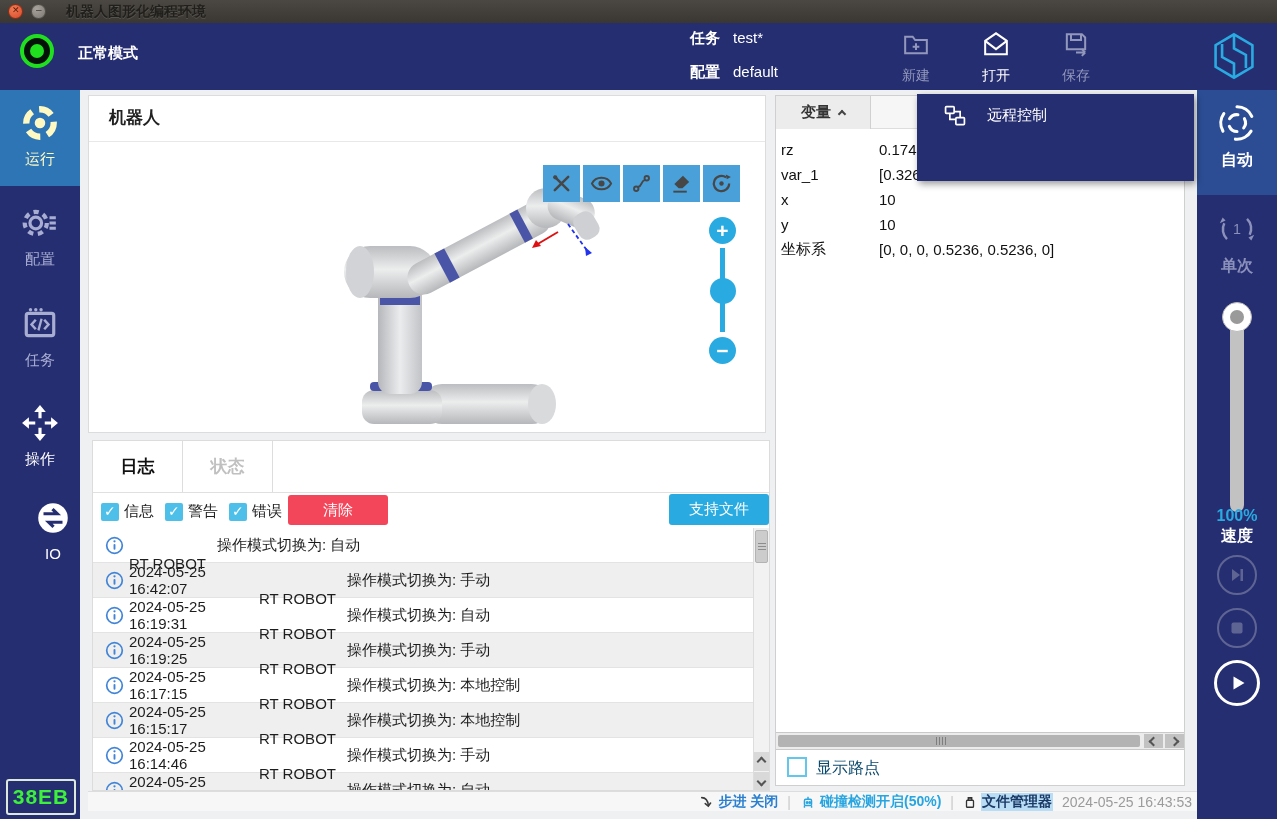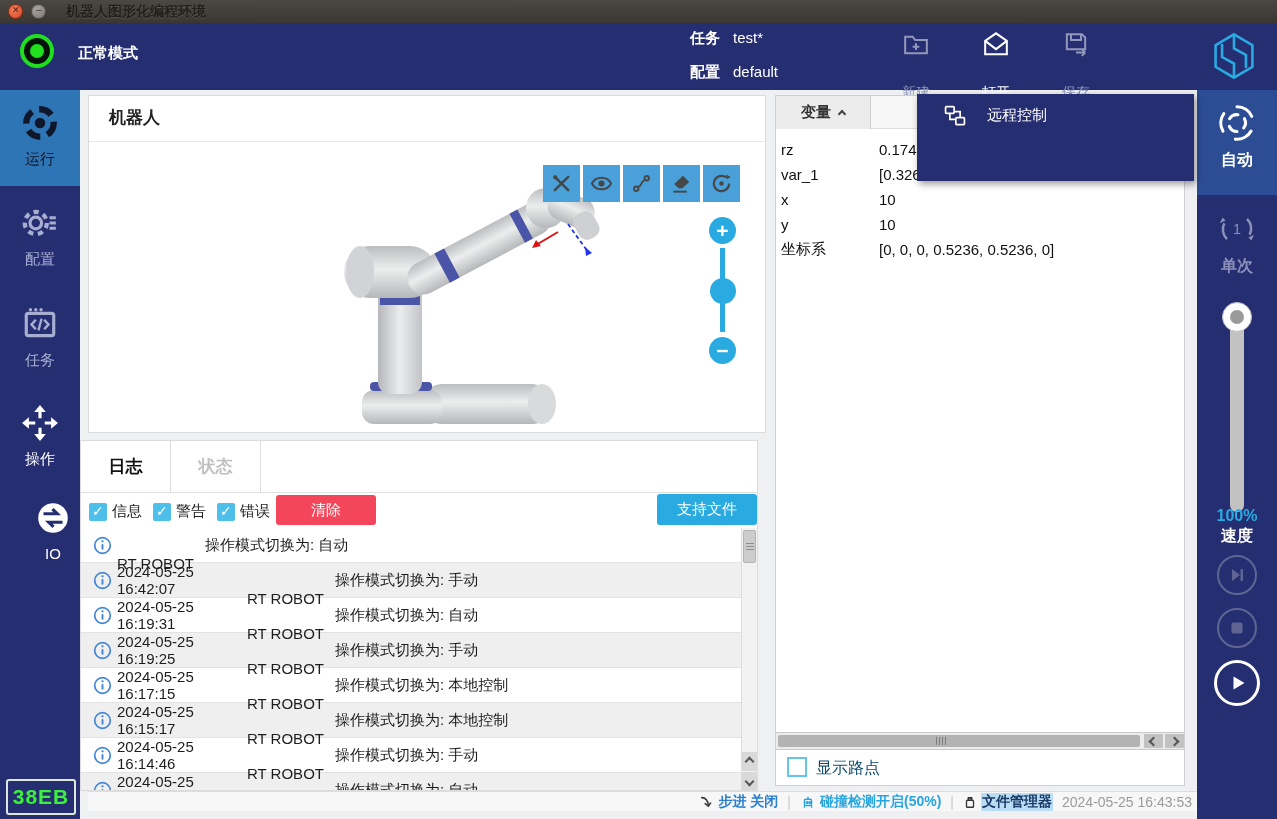--- a/index.html
+++ b/index.html
@@ -20,21 +20,21 @@
   
   .header { left:0; top:23px; width:1277px; height:67px; background:#262e72; color:#fff; }
   .mode-ind { left:20px; top:11px; width:34px; height:34px; border-radius:50%;
     border:4px solid #1fdf1f; background:#04120a; }
   .mode-ind .dot { position:absolute; left:6px; top:6px; width:14px; height:14px; border-radius:50%; background:#1fdf1f; }
   .mode-text { left:78px; top:21px; font-size:15px; font-weight:bold; }
   .kv-row { position:absolute; left:690px; font-size:15px; display:flex; gap:13px; }
   .kv-row .k { font-weight:bold; }
   .h-action { position:absolute; top:7px; width:64px; text-align:center; cursor:pointer; }
   .h-action svg { width:30px; height:30px; }
-  .h-action .lbl { margin-top:20px; font-size:14px; }
+  .h-action .lbl { margin-top:3px; font-size:14px; }
   .c-dim { color:#9298bb; }
   .c-lit { color:#ffffff; }
   .logo-box { left:1208px; top:7px; width:52px; height:52px; }
 
   
   .lnav { left:0; top:90px; width:80px; height:729px; background:#262e72; }
   .lnav-item { position:absolute; left:0; width:80px; height:96px; text-align:center; cursor:pointer; }
   .lnav-item.active { background:#2e75b6; }
   .lnav-item svg { margin-top:14px; width:38px; height:38px; }
   .lnav-item .lbl { margin-top:4px; font-size:15px; }
@@ -51,21 +51,21 @@
   .rtool svg { width:23px; height:23px; }
   .zbtn { position:absolute; width:27px; height:27px; border-radius:50%; background:#29abe2; color:#fff;
     display:flex; align-items:center; justify-content:center; cursor:pointer; }
   .zbtn::before { font-size:21px; font-weight:bold; line-height:1; }
   .zbtn.plus::before { content:'+'; }
   .zbtn.minus::before { content:'−'; }
   .ztrack { position:absolute; left:631px; top:152px; width:5px; height:84px; background:#29abe2; }
   .zhandle { position:absolute; left:621px; top:182px; width:26px; height:26px; border-radius:50%; background:#29abe2; cursor:pointer; }
 
   
-  .log-panel { left:80px; top:440px; width:678px; height:351px; background:#fff; border:1px solid #dcdcdc; overflow:hidden;padding-left:40px; }
+  .log-panel { left:92px; top:440px; width:678px; height:351px; background:#fff; border:1px solid #dcdcdc; overflow:hidden;padding-left:40px; }
   .tab { position:absolute; top:0; height:51px; width:90px; display:flex; align-items:center; justify-content:center;
     font-size:17px; font-weight:bold; border-right:1px solid #ddd; cursor:pointer; background:#fff; }
   .tabs-underline { position:absolute; left:0; top:51px; width:100%; border-top:1px solid #e0e0e0; }
   .chk { width:18px; height:18px; background:#4ebfe8; border-radius:2px; position:relative; cursor:pointer; flex:none; }
   .chk::after { content:'✓'; position:absolute; left:3px; top:0px; color:#fff; font-size:14px; font-weight:bold; }
   .filter { position:absolute; top:61px; display:flex; align-items:center; gap:5px; font-size:15px; color:#222; }
   .btn { position:absolute; color:#fff; font-size:15px; display:flex; align-items:center; justify-content:center;
     border-radius:3px; cursor:pointer; }
   .btn.clear { left:195px; top:54px; width:100px; height:30px; background:#f4465a; }
   .btn.support { left:576px; top:53px; width:100px; height:31px; background:#29abe2; }
@@ -186,21 +186,21 @@
     </div>
     <div class="abs logo-box">
       <svg viewBox="0 0 48 48" fill="none" stroke="#29abe2" stroke-width="2.4">
         <path d="M24 4l17 10v20L24 44 7 34V14z"></path>
           <path d="M24 4v13l11 6v12M24 44V31l-11-6V13"></path>
         </svg>
     </div>
   </div>
 
   <div class="abs lnav">
-    <div class="lnav-item active" style="top:0; color:#0f172a;">
+    <div class="lnav-item active" style="top:0; color:#fef9c3;">
       <svg viewBox="0 0 36 36">
         <circle cx="18" cy="18" r="5" fill="currentColor"></circle>
         <circle cx="18" cy="18" r="13" fill="none" stroke="currentColor" stroke-width="6" stroke-dasharray="13 7"></circle>
         </svg>
       <div class="lbl">运行</div>
     </div>
     <div class="lnav-item" style="top:100px; color:#a8aed2;">
       <svg viewBox="0 0 36 36">
         <circle cx="14" cy="18" r="5.5" fill="none" stroke="currentColor" stroke-width="3"></circle>
         <circle cx="14" cy="18" r="10.5" fill="none" stroke="currentColor" stroke-width="4" stroke-dasharray="5 4.4"></circle>

